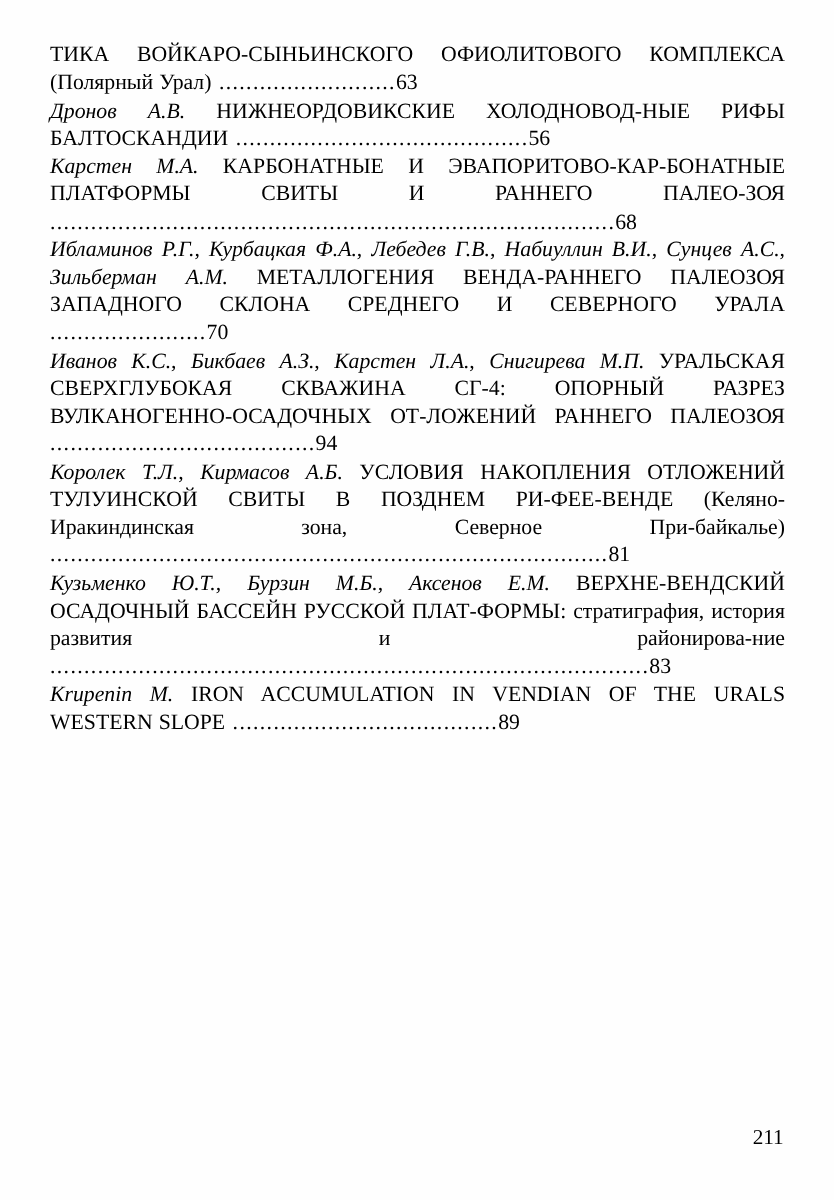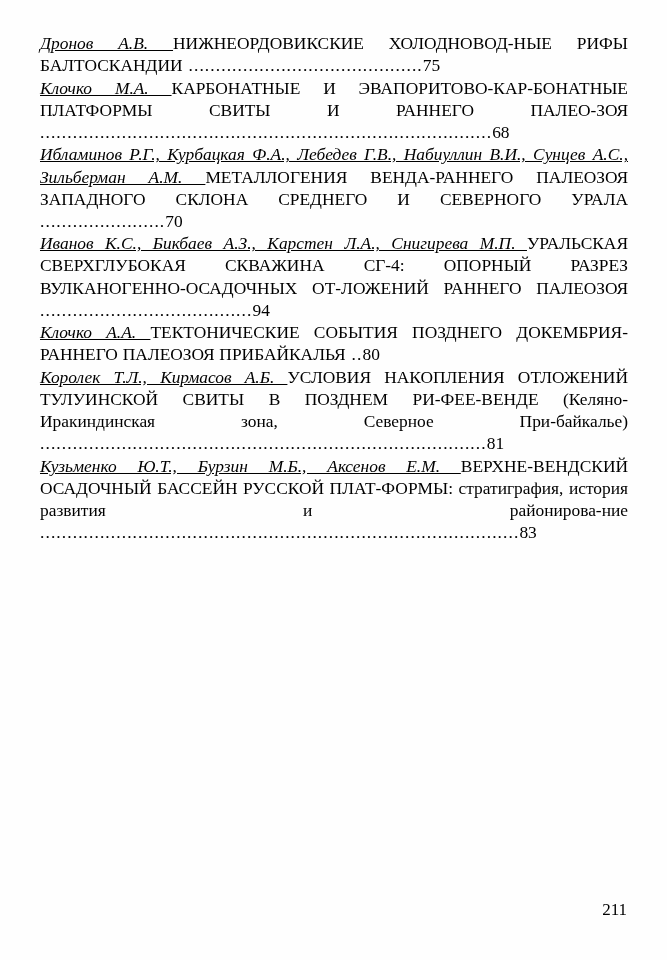--- a/index.html
+++ b/index.html
@@ -32,21 +32,20 @@
   .entry {
     font-size: 17.4px;
     line-height: 1.27;
     text-align: justify;
     text-justify: inter-word;
     margin: 0 0 0.5px 0;
     word-spacing: 0.5px;
   }
   .entry .authors {
     font-style: italic;
-    text-decoration: underline;
   }
   .entry .title {
     font-style: normal;
   }
   .entry .lc {
     font-style: normal;
     text-transform: none;
   }
   .dots {
     letter-spacing: 1.1px;
@@ -61,51 +60,54 @@
     font-size: 17px;
     font-family: "Liberation Serif", "DejaVu Serif", serif;
   }
 </style>
 </head>
 <body>
 
 <div class="page">
   <div class="toc">
 
+    <p class="entry">
+      <span class="authors"></span><span class="title">ТИКА  ВОЙКАРО-СЫНЬИНСКОГО  ОФИОЛИТОВОГО КОМПЛЕКСА </span><span class="lc">(Полярный Урал)</span><span class="dots"> ..........................</span><span class="pg">63</span>
+    </p>
 
     <p class="entry">
-      <span class="authors">Дронов А.В. </span><span class="title">НИЖНЕОРДОВИКСКИЕ  ХОЛОДНОВОД-НЫЕ РИФЫ БАЛТОСКАНДИИ</span><span class="lc"></span><span class="dots"> ...........................................</span><span class="pg">75</span>
+      <span class="authors">Дронов А.В. </span><span class="title">НИЖНЕОРДОВИКСКИЕ  ХОЛОДНОВОД-НЫЕ РИФЫ БАЛТОСКАНДИИ</span><span class="lc"></span><span class="dots"> ...........................................</span><span class="pg">56</span>
     </p>
 
 
     <p class="entry">
-      <span class="authors">Клочко М.А. </span><span class="title">КАРБОНАТНЫЕ  И  ЭВАПОРИТОВО-КАР-БОНАТНЫЕ ПЛАТФОРМЫ СВИТЫ И РАННЕГО ПАЛЕО-ЗОЯ</span><span class="lc"></span><span class="dots"> ...................................................................................</span><span class="pg">68</span>
+      <span class="authors">Карстен М.А. </span><span class="title">КАРБОНАТНЫЕ  И  ЭВАПОРИТОВО-КАР-БОНАТНЫЕ ПЛАТФОРМЫ СВИТЫ И РАННЕГО ПАЛЕО-ЗОЯ</span><span class="lc"></span><span class="dots"> ...................................................................................</span><span class="pg">68</span>
     </p>
 
     <p class="entry">
       <span class="authors">Ибламинов Р.Г., Курбацкая Ф.А., Лебедев Г.В., Набиуллин В.И., Сунцев А.С., Зильберман А.М. </span><span class="title">МЕТАЛЛОГЕНИЯ ВЕНДА-РАННЕГО ПАЛЕОЗОЯ ЗАПАДНОГО СКЛОНА СРЕДНЕГО И СЕВЕРНОГО УРАЛА</span><span class="lc"></span><span class="dots"> .......................</span><span class="pg">70</span>
     </p>
 
 
     <p class="entry">
       <span class="authors">Иванов К.С., Бикбаев А.З., Карстен Л.А., Снигирева М.П. </span><span class="title">УРАЛЬСКАЯ  СВЕРХГЛУБОКАЯ  СКВАЖИНА  СГ-4: ОПОРНЫЙ РАЗРЕЗ ВУЛКАНОГЕННО-ОСАДОЧНЫХ ОТ-ЛОЖЕНИЙ РАННЕГО ПАЛЕОЗОЯ</span><span class="lc"></span><span class="dots"> .......................................</span><span class="pg">94</span>
     </p>
 
 
-    <p class="entry">
-      <span class="authors">Клочко А.А. </span><span class="title">ТЕКТОНИЧЕСКИЕ  СОБЫТИЯ  ПОЗДНЕГО ДОКЕМБРИЯ-РАННЕГО ПАЛЕОЗОЯ ПРИБАЙКАЛЬЯ</span><span class="lc"></span><span class="dots"> ..</span><span class="pg">80</span>
-    </p>
 
     <p class="entry">
       <span class="authors">Королек Т.Л., Кирмасов А.Б. </span><span class="title">УСЛОВИЯ НАКОПЛЕНИЯ ОТЛОЖЕНИЙ ТУЛУИНСКОЙ СВИТЫ В ПОЗДНЕМ РИ-ФЕЕ-ВЕНДЕ </span><span class="lc">(Келяно-Иракиндинская зона, Северное При-байкалье)</span><span class="dots"> ..................................................................................</span><span class="pg">81</span>
     </p>
 
     <p class="entry">
       <span class="authors">Кузьменко Ю.Т., Бурзин М.Б., Аксенов Е.М. </span><span class="title">ВЕРХНЕ-ВЕНДСКИЙ ОСАДОЧНЫЙ БАССЕЙН РУССКОЙ ПЛАТ-ФОРМЫ: </span><span class="lc">стратиграфия,  история  развития  и  районирова-ние</span><span class="dots"> ........................................................................................</span><span class="pg">83</span>
     </p>
 
 
 
+    <p class="entry">
+      <span class="authors">Krupenin M. </span><span class="title">IRON  ACCUMULATION  IN  VENDIAN  OF THE URALS WESTERN SLOPE</span><span class="lc"></span><span class="dots"> .......................................</span><span class="pg">89</span>
+    </p>
 
   </div>
 
   <div class="folio">211</div>
 </div>
 
 </body></html>

